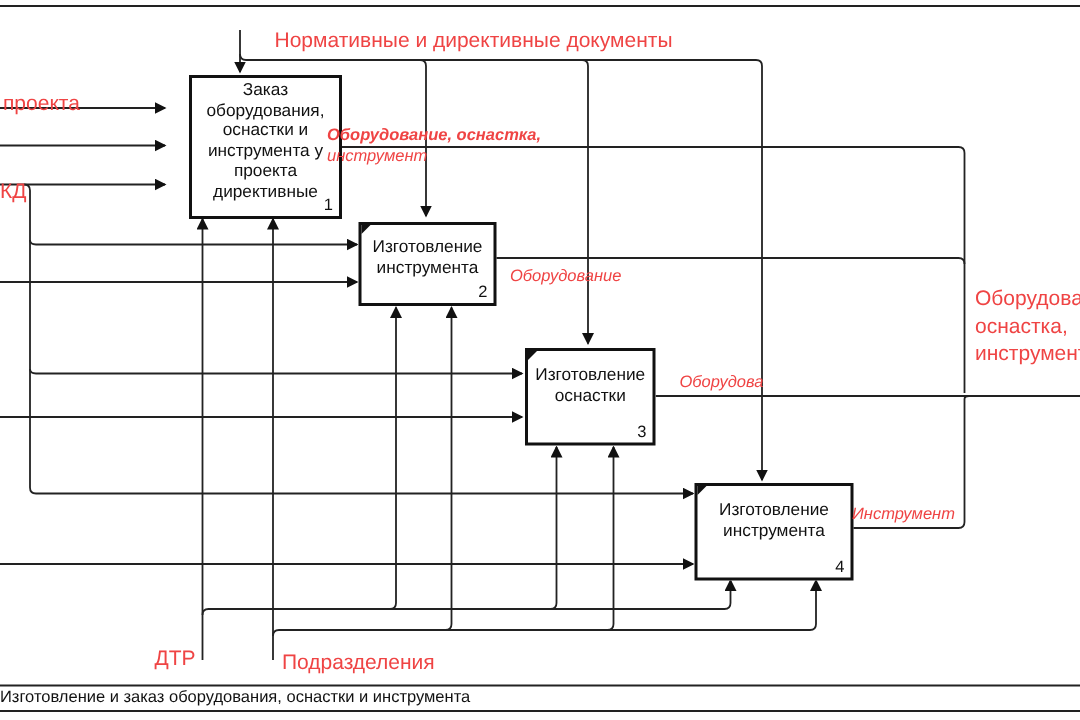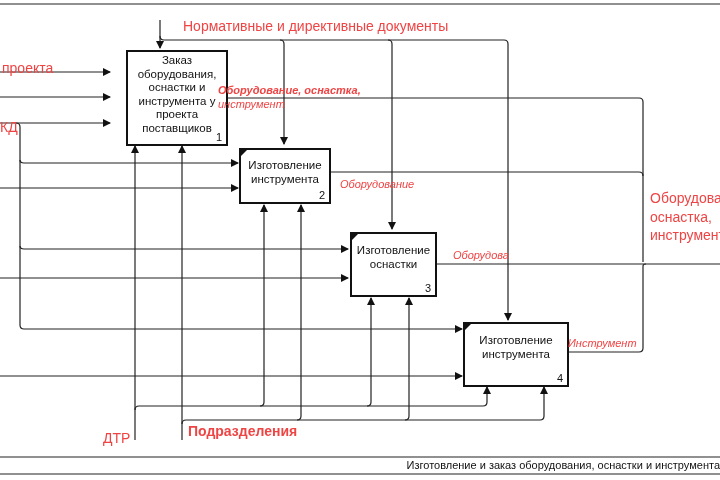--- a/index.html
+++ b/index.html
@@ -5,21 +5,21 @@
   html, body { margin:0; padding:0; background:#ffffff; }
   body { width:720px; height:480px; position:relative; overflow:hidden; font-family:"Liberation Sans", sans-serif; color:#111; }
   #canvas { position:absolute; left:0; top:0; width:720px; height:480px; }
   .lbl { position:absolute; font-size:13px; line-height:15px; white-space:nowrap; color:#ef4444; }
   .lbl.big { font-size:14px; line-height:17px; }
   .lbl.it { font-style:italic; font-size:11px; line-height:13px; }
   .box { position:absolute; border:2px solid #111; background:#fff; box-sizing:border-box; }
   .box .txt { position:absolute; left:0; right:0; text-align:center; font-size:11.5px; line-height:13.5px; color:#111; }
   .box .num { position:absolute; right:4px; bottom:1px; font-size:11px; line-height:12px; }
   .box .corner { position:absolute; left:0; top:0; width:0; height:0; border-top:6px solid #111; border-right:6px solid transparent; }
-  .footer-title { position:absolute; left:0; width:720px; top:458px; text-align:right; font-size:11px; line-height:14px; }
+  .footer-title { position:absolute; left:0; width:720px; top:458px; text-align:left; font-size:11px; line-height:14px; }
 </style>
 </head>
 <body>
 
 <svg id="canvas" width="720" height="480" viewBox="0 0 720 480">
   <defs>
     <marker id="arr" markerWidth="8" markerHeight="8" refX="7" refY="4" orient="auto" markerUnits="userSpaceOnUse">
       <path d="M0,0 L8,4 L0,8 z" fill="#111"></path>
     </marker>
   </defs>
@@ -63,21 +63,21 @@
   </g>
 </svg>
 
 <div class="box" style="left:110px; top:50px; width:102px; height:96px;margin-left:16px;">
   <div class="txt" style="top:2px;">
     <div>Заказ</div>
     <div>оборудования,</div>
     <div>оснастки и</div>
     <div>инструмента у</div>
     <div>проекта</div>
-    <div>поставщиков</div>
+    <div>директивные</div>
   </div>
   <div class="num">1</div>
 </div>
 
 <div class="box" style="left:239px; top:148px; width:92px; height:56px;">
   <div class="corner"></div>
   <div class="txt" style="top:9px;">
     <div>Изготовление</div>
     <div>инструмента</div>
   </div>
@@ -110,15 +110,15 @@
 <div class="lbl it" style="left:218px; top:98px;">инструмент</div>
 <div class="lbl it" style="left:340px; top:156px;margin-top:22px;">Оборудование</div>
 <div class="lbl it" style="left:453px; top:249px;">Оборудова</div>
 <div class="lbl it" style="left:568px; top:337px;">Инструмент</div>
 
 <div class="lbl big" style="left:650px; top:190px;">Оборудова</div>
 <div class="lbl big" style="left:650px; top:209px;">оснастка,</div>
 <div class="lbl big" style="left:650px; top:227px;">инструмент</div>
 
 <div class="lbl big" style="left:103px; top:430px;">ДТР</div>
-<div class="lbl big" style="left:188px; top:423px;font-weight:bold;">Подразделения</div>
+<div class="lbl big" style="left:188px; top:433px;">Подразделения</div>
 
 <div class="footer-title">Изготовление и заказ оборудования, оснастки и инструмента</div>
 
 </body></html>

